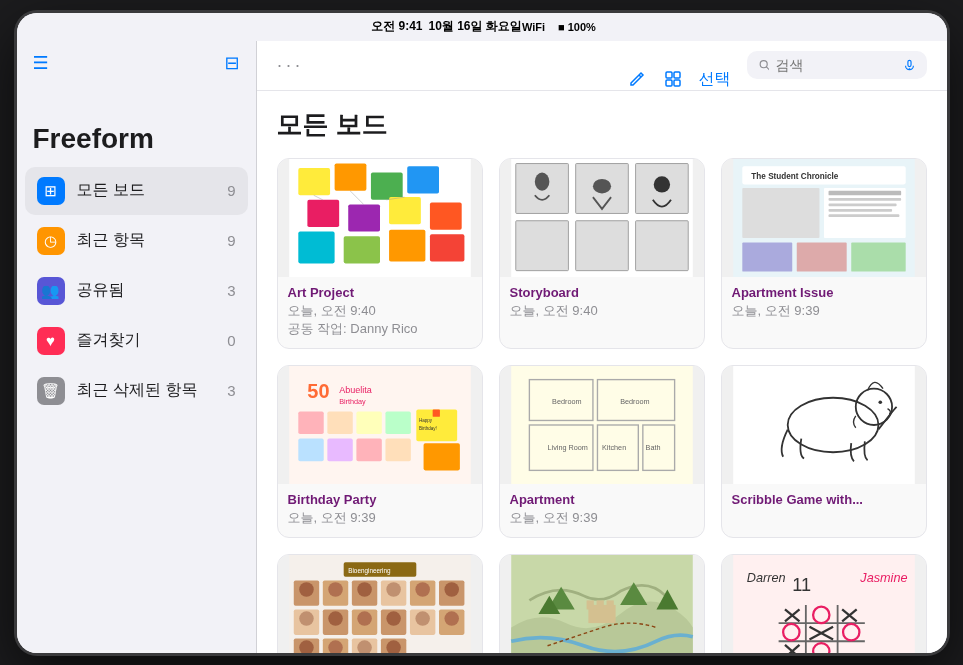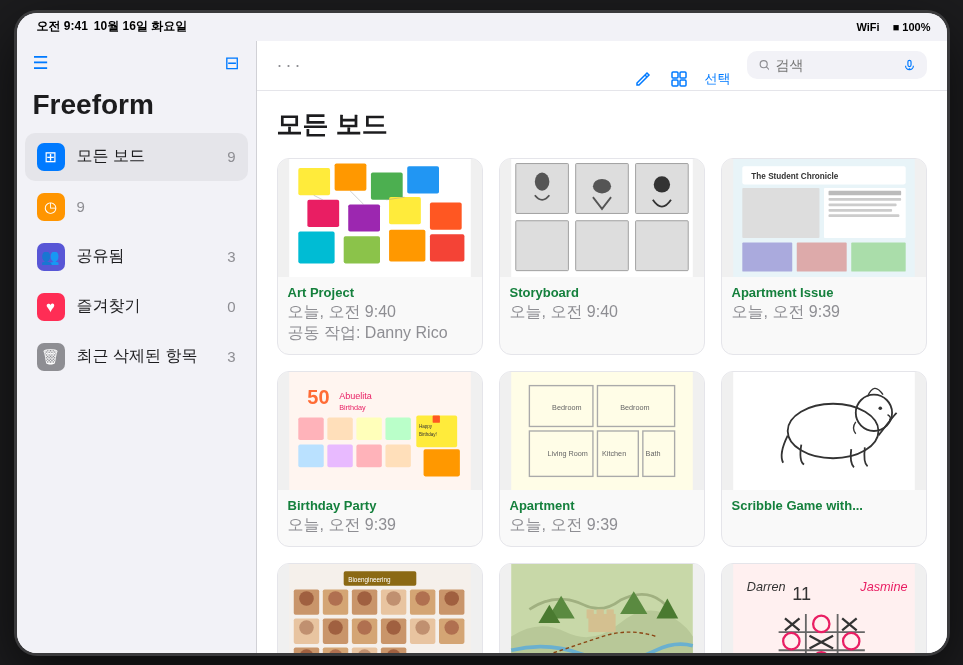--- a/index.html
+++ b/index.html
@@ -26,21 +26,21 @@
       position: relative;
       box-shadow: 0 0 0 3px #3a3a3c, 0 20px 60px rgba(0,0,0,0.7);
     }
 
     
     .status-bar {
       height: 28px;
       background: #f2f2f7;
       display: flex;
       align-items: center;
-      justify-content: space-between;
+      justify-content: center;
       padding: 0 16px 0 20px;
       font-size: 12px;
       font-weight: 600;
       flex-shrink: 0;
     }
 
     .status-bar-left { display: flex; gap: 6px; align-items: center; }
     .status-bar-right { display: flex; align-items: center; gap: 13px; font-size: 11px; }
 
     
@@ -67,20 +67,21 @@
       align-items: center;
       justify-content: space-between;
       padding: 0 16px;
     }
 
     .sidebar-title {
       font-size: 28px;
       font-weight: 700;
       color: #1c1c1e;
       padding: 4px 16px 12px 16px;
+      margin-top: 34px;
     }
 
     .sidebar-items {
       list-style: none;
       padding: 0 8px;
     }
 
     .sidebar-item {
       display: flex;
       align-items: center;
@@ -149,21 +150,21 @@
       letter-spacing: 3px;
     }
 
     .toolbar-right {
       display: flex;
       align-items: center;
       gap: 16px;
     }
 
     .toolbar-btn {
-      font-size: 13px;
+      font-size: 16px;
       color: #007aff;
       cursor: pointer;
       display: flex;
       gap: 4px;
       margin-top: 28px;
     }
 
     .search-bar {
       display: flex;
       align-items: center;
@@ -221,26 +222,26 @@
       position: relative;
     }
 
     .board-info {
       padding: 8px 10px 10px 10px;
     }
 
     .board-name {
       font-size: 13px;
       font-weight: 600;
-      color: #15803d;
+      color: #701a75;
       margin-bottom: 2px;
     }
 
     .board-date {
-      font-size: 16px;
+      font-size: 13px;
       color: #8e8e93;
     }
   </style>
 </head>
 <body>
 
 <div class="ipad-frame">
 
   <div class="status-bar">
     <div class="status-bar-left">
@@ -264,20 +265,21 @@
       <div class="sidebar-title">Freeform</div>
 
       <ul class="sidebar-items">
         <li class="sidebar-item active">
           <div class="sidebar-item-icon icon-blue">⊞</div>
           <span class="sidebar-item-label">모든 보드</span>
           <span class="sidebar-item-count">9</span>
         </li>
         <li class="sidebar-item">
           <div class="sidebar-item-icon icon-orange">◷</div>
+          <span class="sidebar-item-label">최근 항목</span>
           <span class="sidebar-item-count">9</span>
         </li>
         <li class="sidebar-item">
           <div class="sidebar-item-icon icon-purple">👥</div>
           <span class="sidebar-item-label">공유됨</span>
           <span class="sidebar-item-count">3</span>
         </li>
         <li class="sidebar-item">
           <div class="sidebar-item-icon icon-red">♥</div>
           <span class="sidebar-item-label">즐겨찾기</span>

